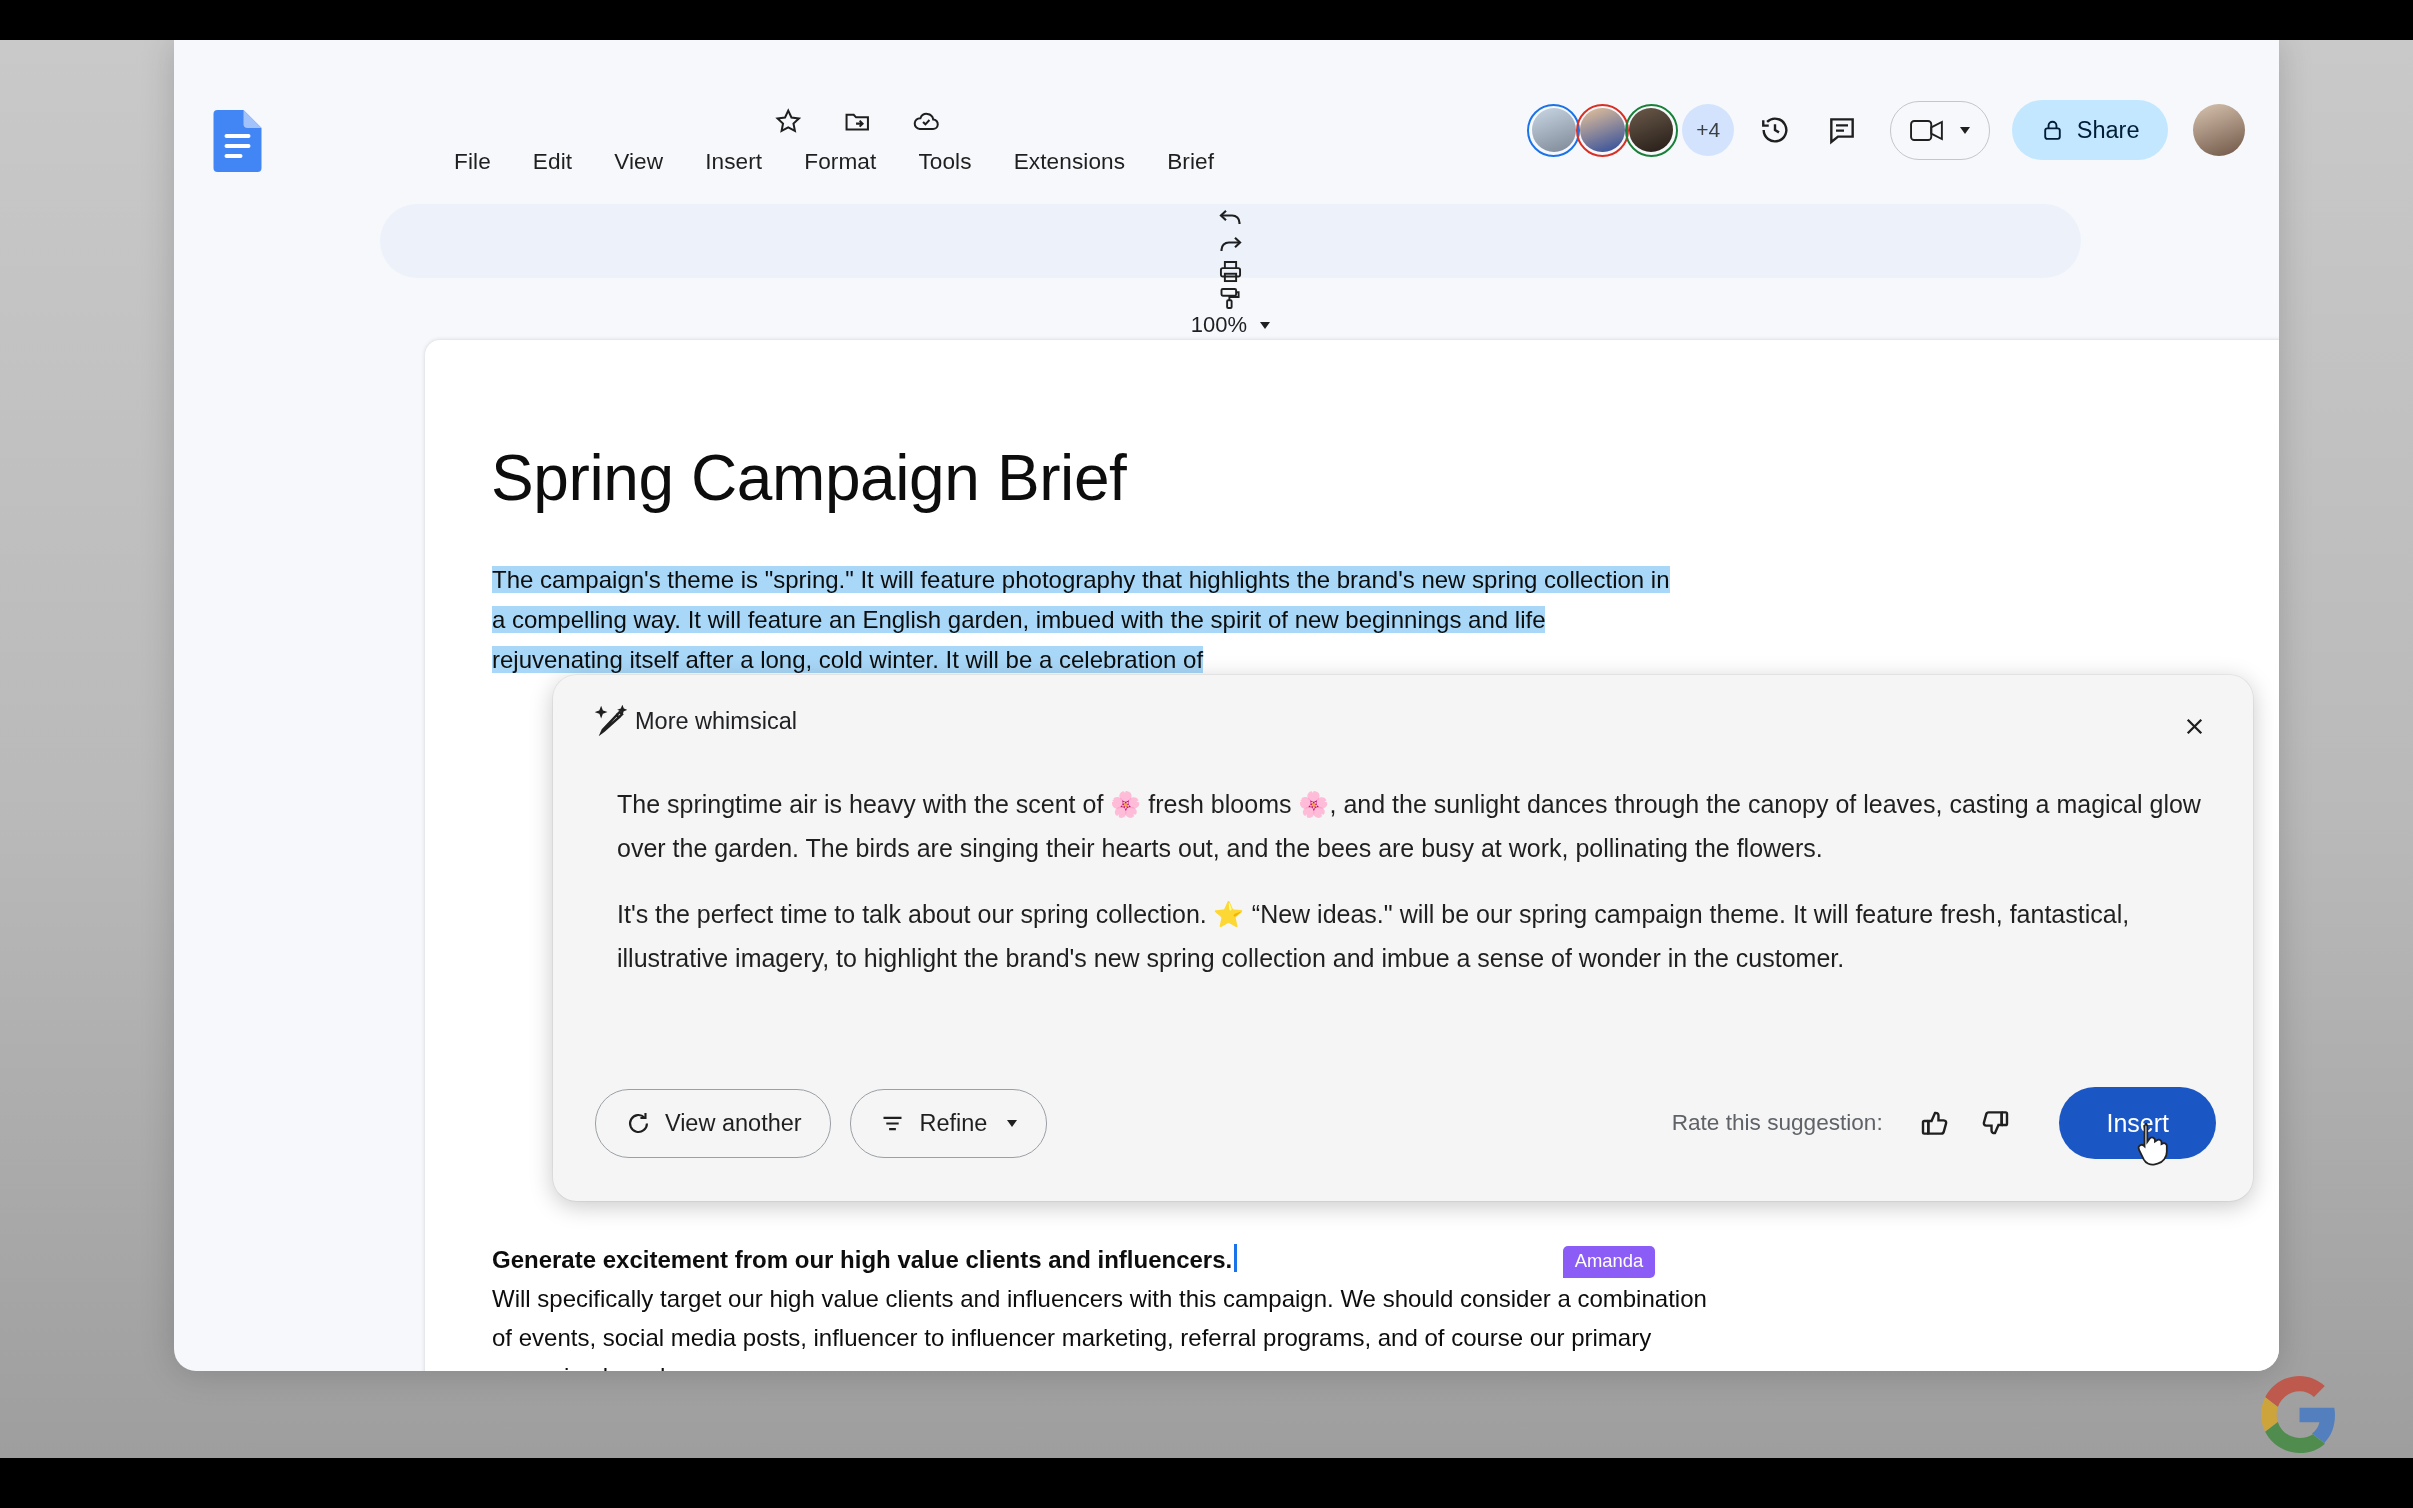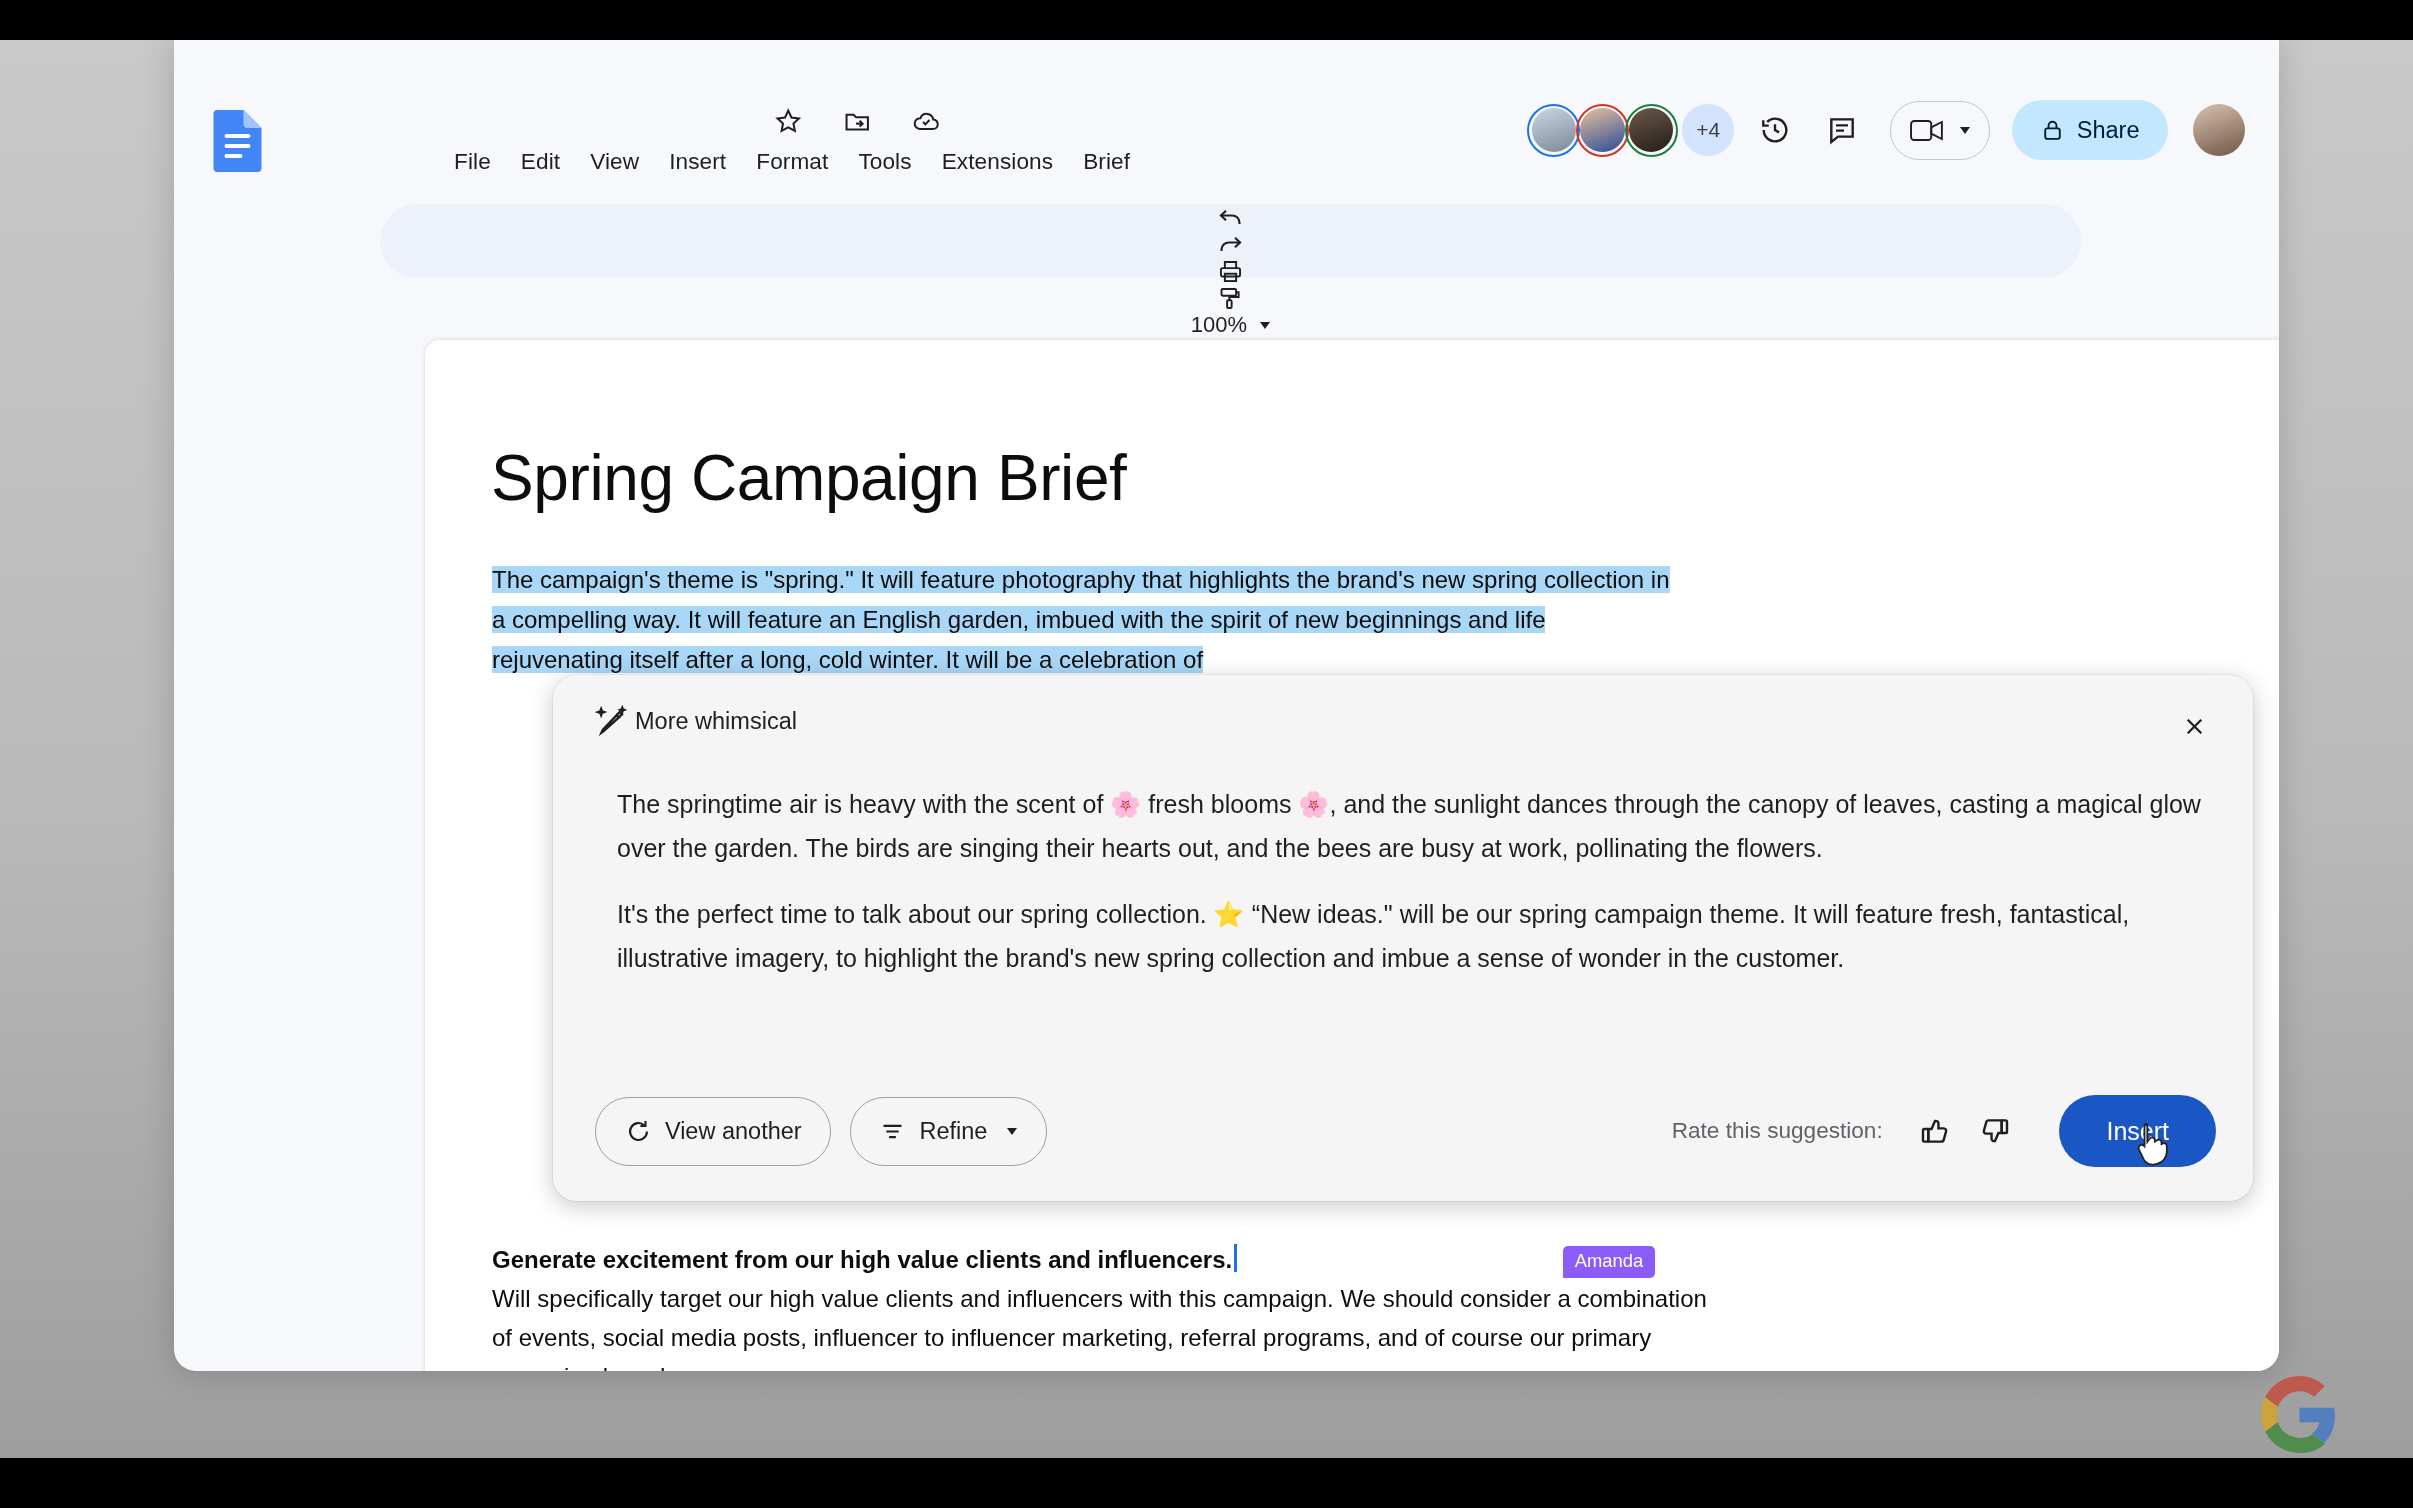--- a/index.html
+++ b/index.html
@@ -37,21 +37,21 @@
   }
   #docs-logo svg{ width:100%; height:100%; display:block; }
 
   #quickicons{
     position:absolute; left:597px; top:64px; display:flex; gap:35px; align-items:center;
   }
   .qi{ width:34px; height:34px; display:flex; align-items:center; justify-content:center; color:#1f1f1f; }
   .qi svg{ width:28.5px; height:28.5px; }
 
   #menu-items{
-    position:absolute; left:265px; top:104px; display:flex; gap:0px; align-items:flex-start;
+    position:absolute; left:265px; top:104px; display:flex; gap:12px; align-items:flex-start;
   }
   .menu-item{
     font-size:22.6px; color:#1f1f1f; padding:5px 15px; border-radius:5px; cursor:default;
     letter-spacing:0.1px; white-space:nowrap;
   }
 
   
   #topright{
     position:absolute; right:34px; top:60px; display:flex; align-items:center; gap:0px;
   }
@@ -157,21 +157,21 @@
   #ai-close svg{ width:25px; height:25px; }
 
   #ai-body{
     position:absolute; left:64px; top:107px; width:1584px;
   }
   #ai-body p{
     font-size:25px; line-height:44px; color:#1f1f1f; margin-bottom:22px;
   }
 
   #ai-actions{
-    position:absolute; left:42px; right:37px; bottom:34px; height:72px;
+    position:absolute; left:42px; right:37px; bottom:42px; height:72px;
     display:flex; align-items:center;justify-content:center;
   }
   .pill{
     display:flex; align-items:center; gap:13.4px; height:69px; padding:0 28.5px;
     border:1.3px solid #9aa0a6; border-radius:34px; color:#1f1f1f; font-size:23.5px;
     background:transparent; white-space:nowrap;
   }
   .pill svg{ width:27px; height:27px; }
   .pill + .pill{ margin-left:18.4px; }
   #ai-right{ margin-left:auto; display:flex; align-items:center; gap:0px; }

